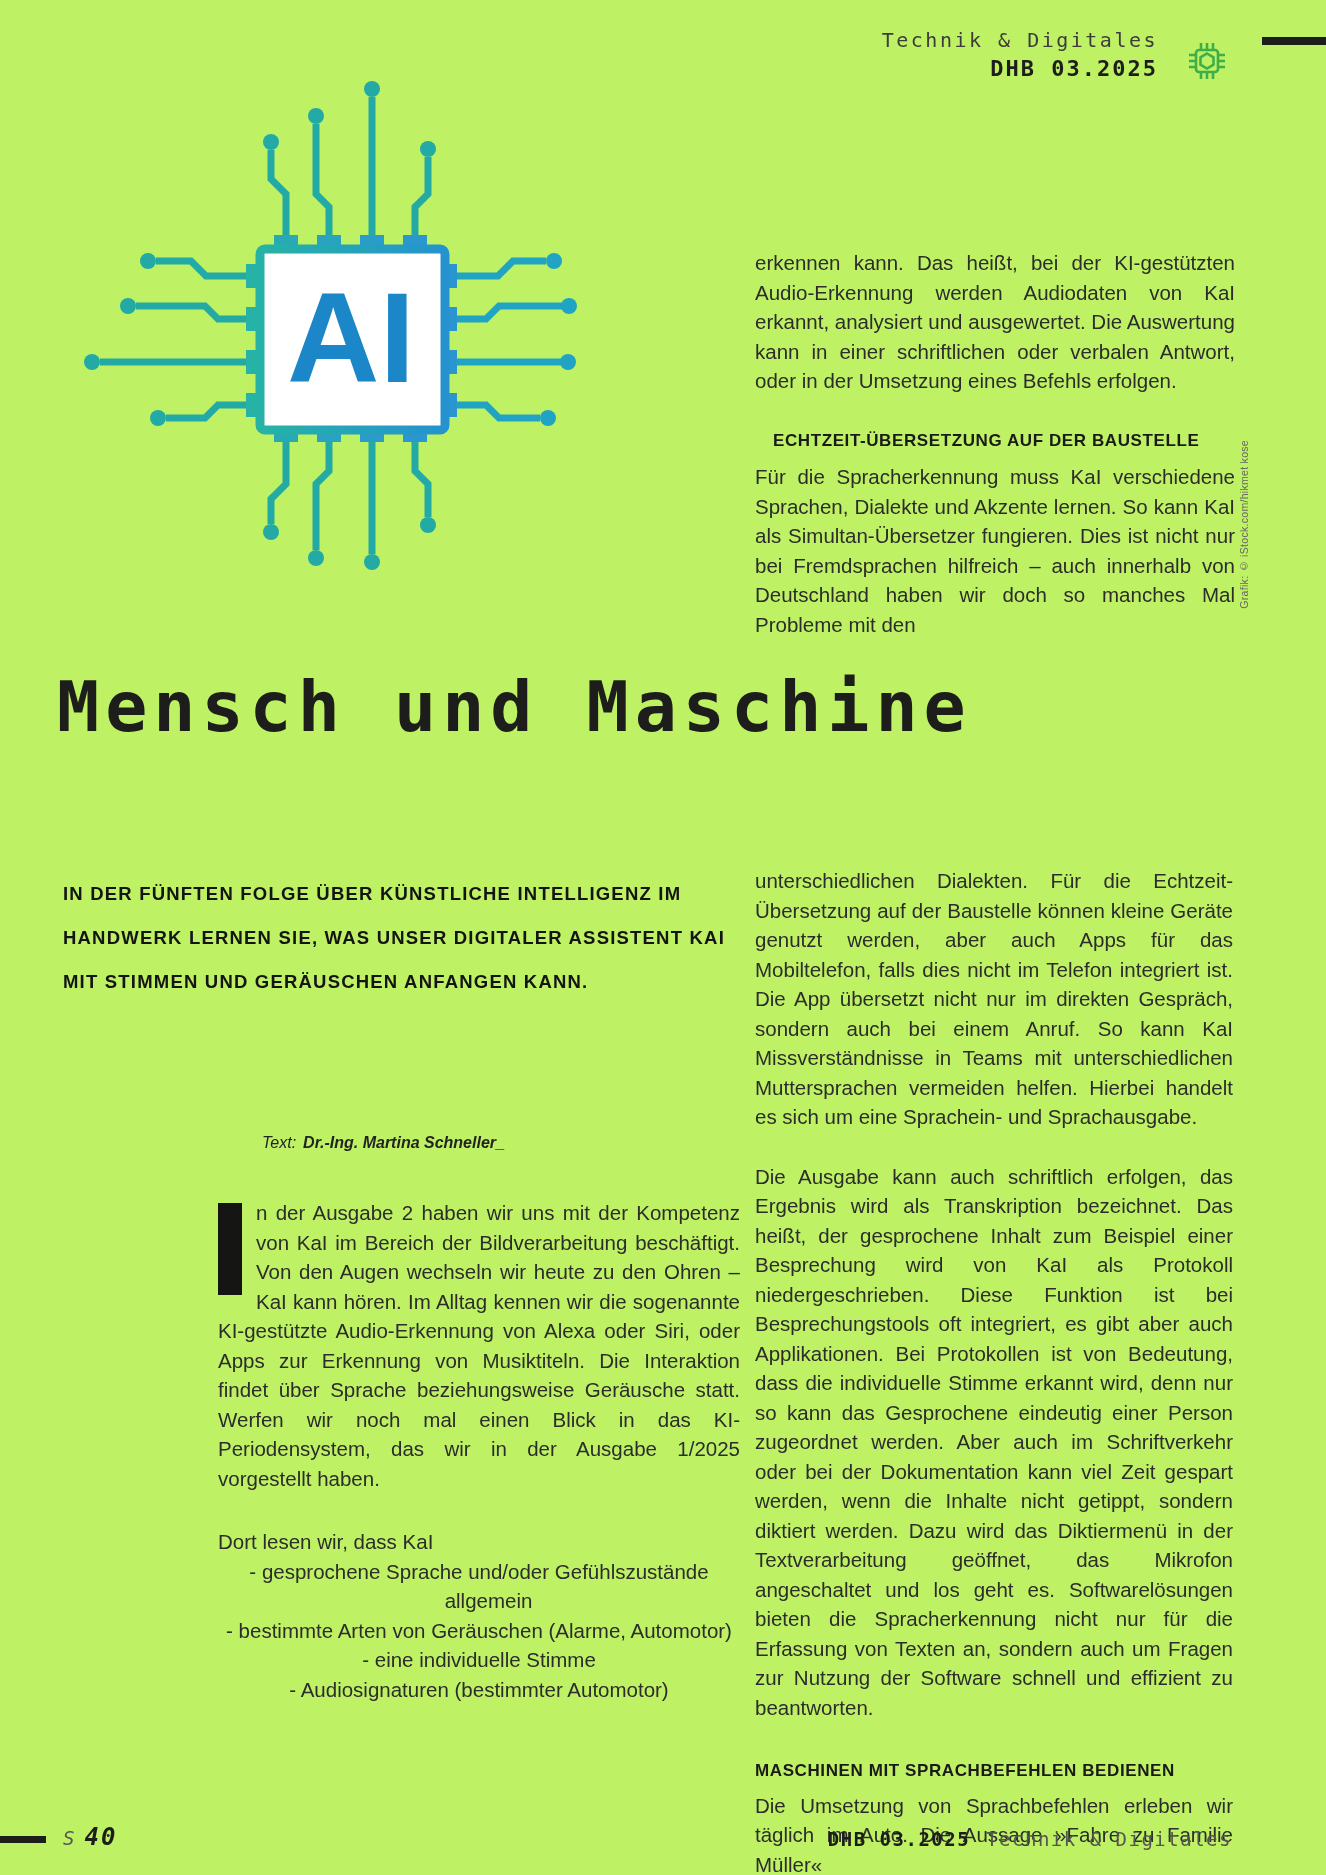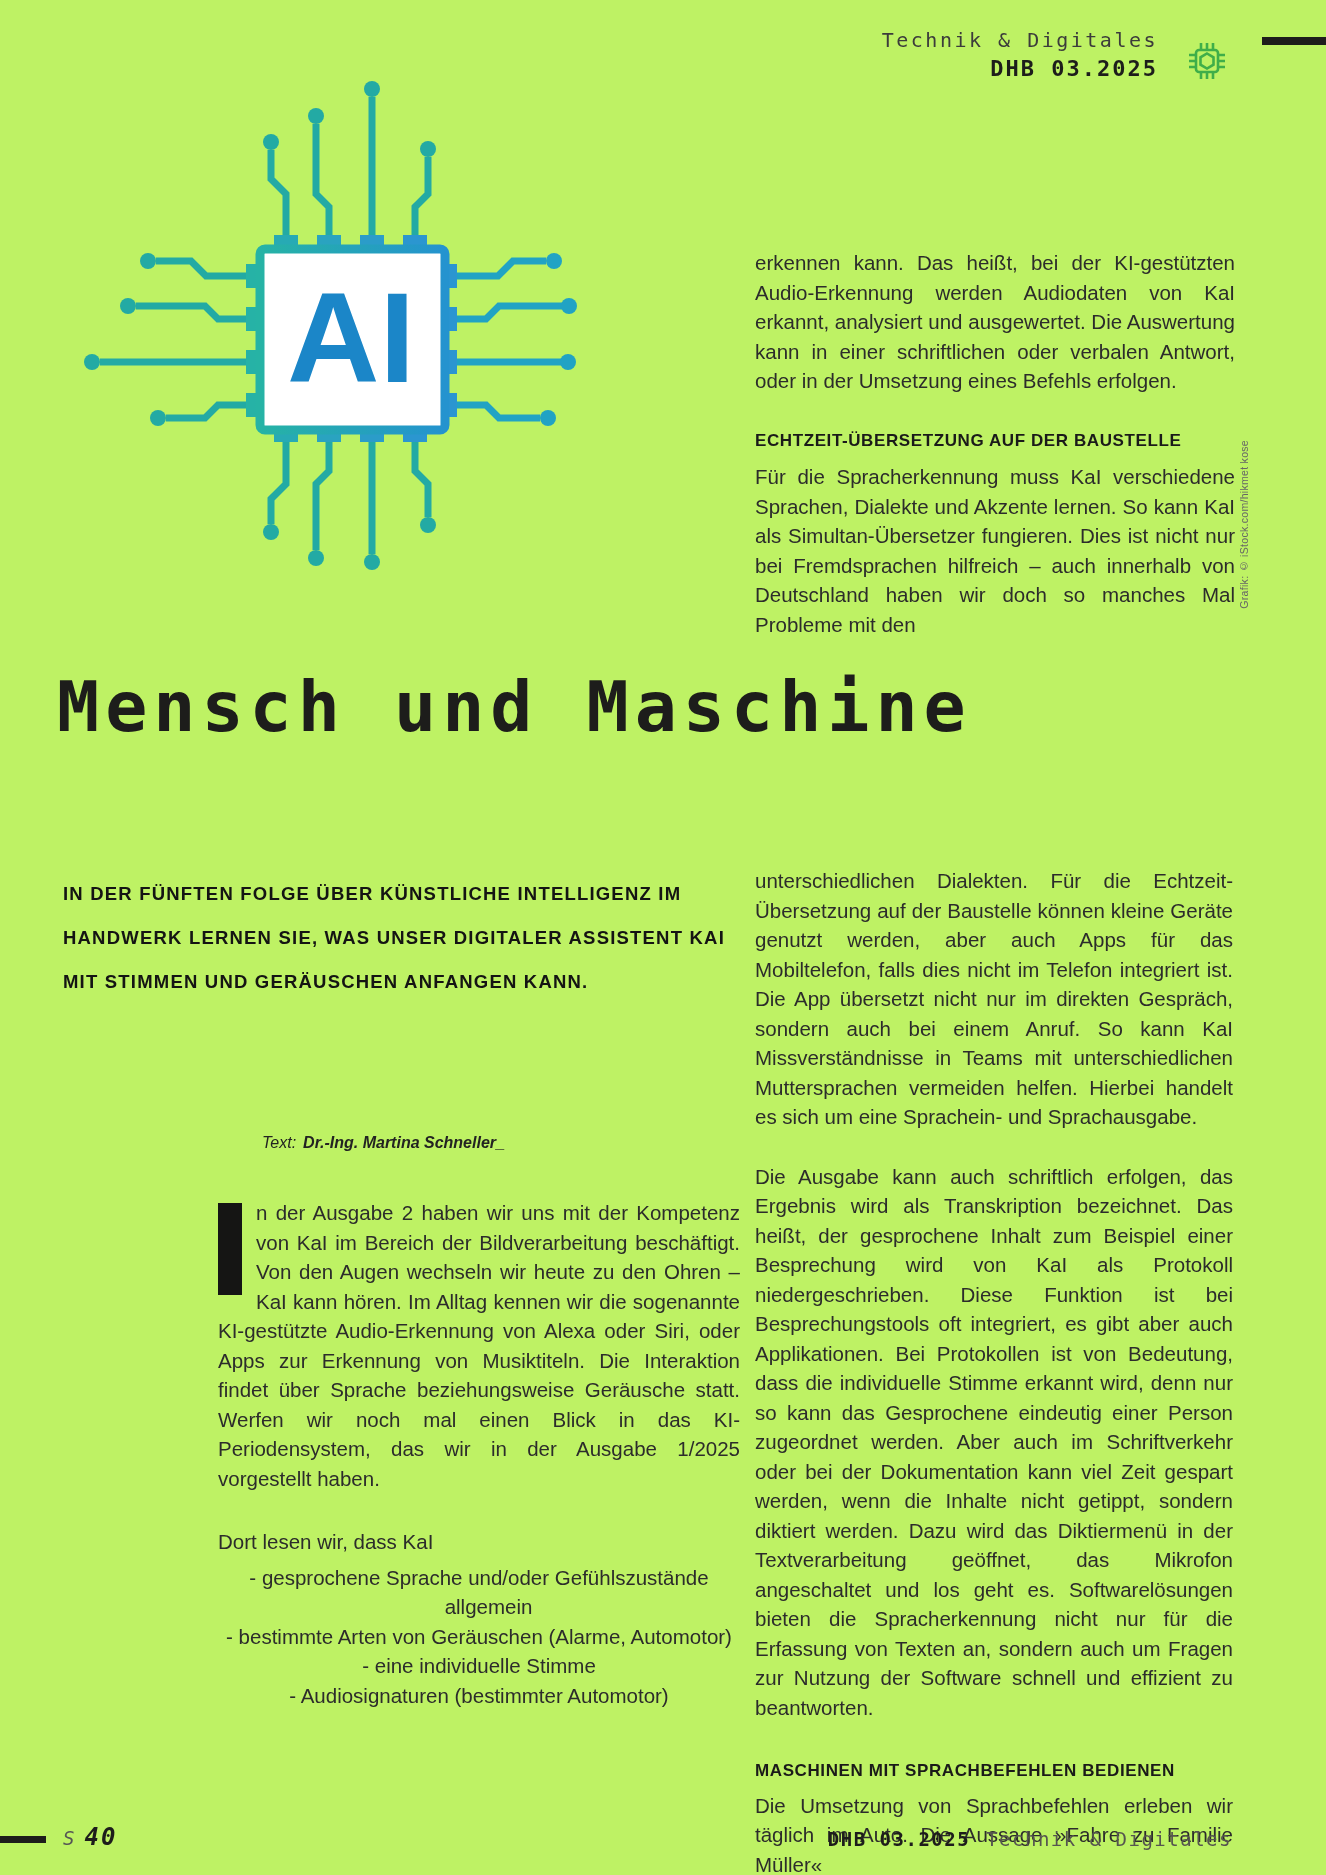--- a/index.html
+++ b/index.html
@@ -40,21 +40,21 @@
   .byline .author{font-weight:bold;margin-left:7px;}
   
   .bodytext{font-size:20.5px;line-height:29.5px;text-align:justify;hyphens:none;}
   .col-top-right{position:absolute;left:755px;top:248px;width:480px;}
   .col-left{position:absolute;left:218px;top:1198px;width:522px;}
   .col-right{position:absolute;left:755px;top:866px;width:478px;}
   .subhead{
     font-weight:bold;font-size:17px;letter-spacing:.6px;color:#1a1a19;
     white-space:nowrap;text-align:left;
   }
-  .col-top-right .subhead{margin:30px 0 7px 0;}
+  .col-top-right .subhead{margin:30px 0 7px 18px;}
   .col-right .subhead{margin:34px 0 5px 0;}
   .col-right .p2{margin-top:30px;}
   .dropcap{
     float:left;width:24px;height:92px;background:#151514;margin:5px 14px 2px 0;
   }
   .dort{margin-top:34px;text-align:left;}
   .bullets{margin:0;padding:0;list-style:none;text-align:left;}
   .bullets li{padding-left:19px;text-indent:-19px;text-align:center;}
   
   .ftr-rule{position:absolute;left:0;top:1836px;width:46px;height:7px;background:#1d1d1b;}
@@ -175,21 +175,21 @@
   <div class="intro">IN DER FÜNFTEN FOLGE ÜBER KÜNSTLICHE INTELLIGENZ IM HANDWERK LERNEN SIE, WAS UNSER DIGITALER ASSISTENT KAI MIT STIMMEN UND GERÄUSCHEN ANFANGEN KANN.</div>
 
   <div class="byline">
     <span>Text:</span><span class="author">Dr.-Ing. Martina Schneller_</span>
   </div>
 
   <div class="col-left bodytext">
     <p style="margin:0">
       <span class="dropcap"></span><span>n der Ausgabe 2 haben wir uns mit der Kompetenz von KaI im Bereich der Bildverarbeitung beschäftigt. Von den Augen wechseln wir heute zu den Ohren – KaI kann hören. Im Alltag kennen wir die sogenannte KI-gestützte Audio-Erkennung von Alexa oder Siri, oder Apps zur Erkennung von Musiktiteln. Die Interaktion findet über Sprache beziehungsweise Geräusche statt. Werfen wir noch mal einen Blick in das KI-Periodensystem, das wir in der Ausgabe 1/2025 vorgestellt haben.</span>
     </p>
-    <p class="dort" style="margin-bottom:6px">Dort lesen wir, dass KaI</p>
+    <p class="dort" style="margin-bottom:0">Dort lesen wir, dass KaI</p>
     <ul class="bullets">
       <li>- gesprochene Sprache und/oder Gefühlszustände allgemein</li>
       <li>- bestimmte Arten von Geräuschen (Alarme, Automotor)</li>
       <li>- eine individuelle Stimme</li>
       <li>- Audiosignaturen (bestimmter Automotor)</li>
     </ul>
   </div>
 
   <div class="col-right bodytext">
     <p style="margin:0">unterschiedlichen Dialekten. Für die Echtzeit-Übersetzung auf der Baustelle können kleine Geräte genutzt werden, aber auch Apps für das Mobiltelefon, falls dies nicht im Telefon integriert ist. Die App übersetzt nicht nur im direkten Gespräch, sondern auch bei einem Anruf. So kann KaI Missverständnisse in Teams mit unterschiedlichen Muttersprachen vermeiden helfen. Hierbei handelt es sich um eine Sprachein- und Sprachausgabe.</p>

